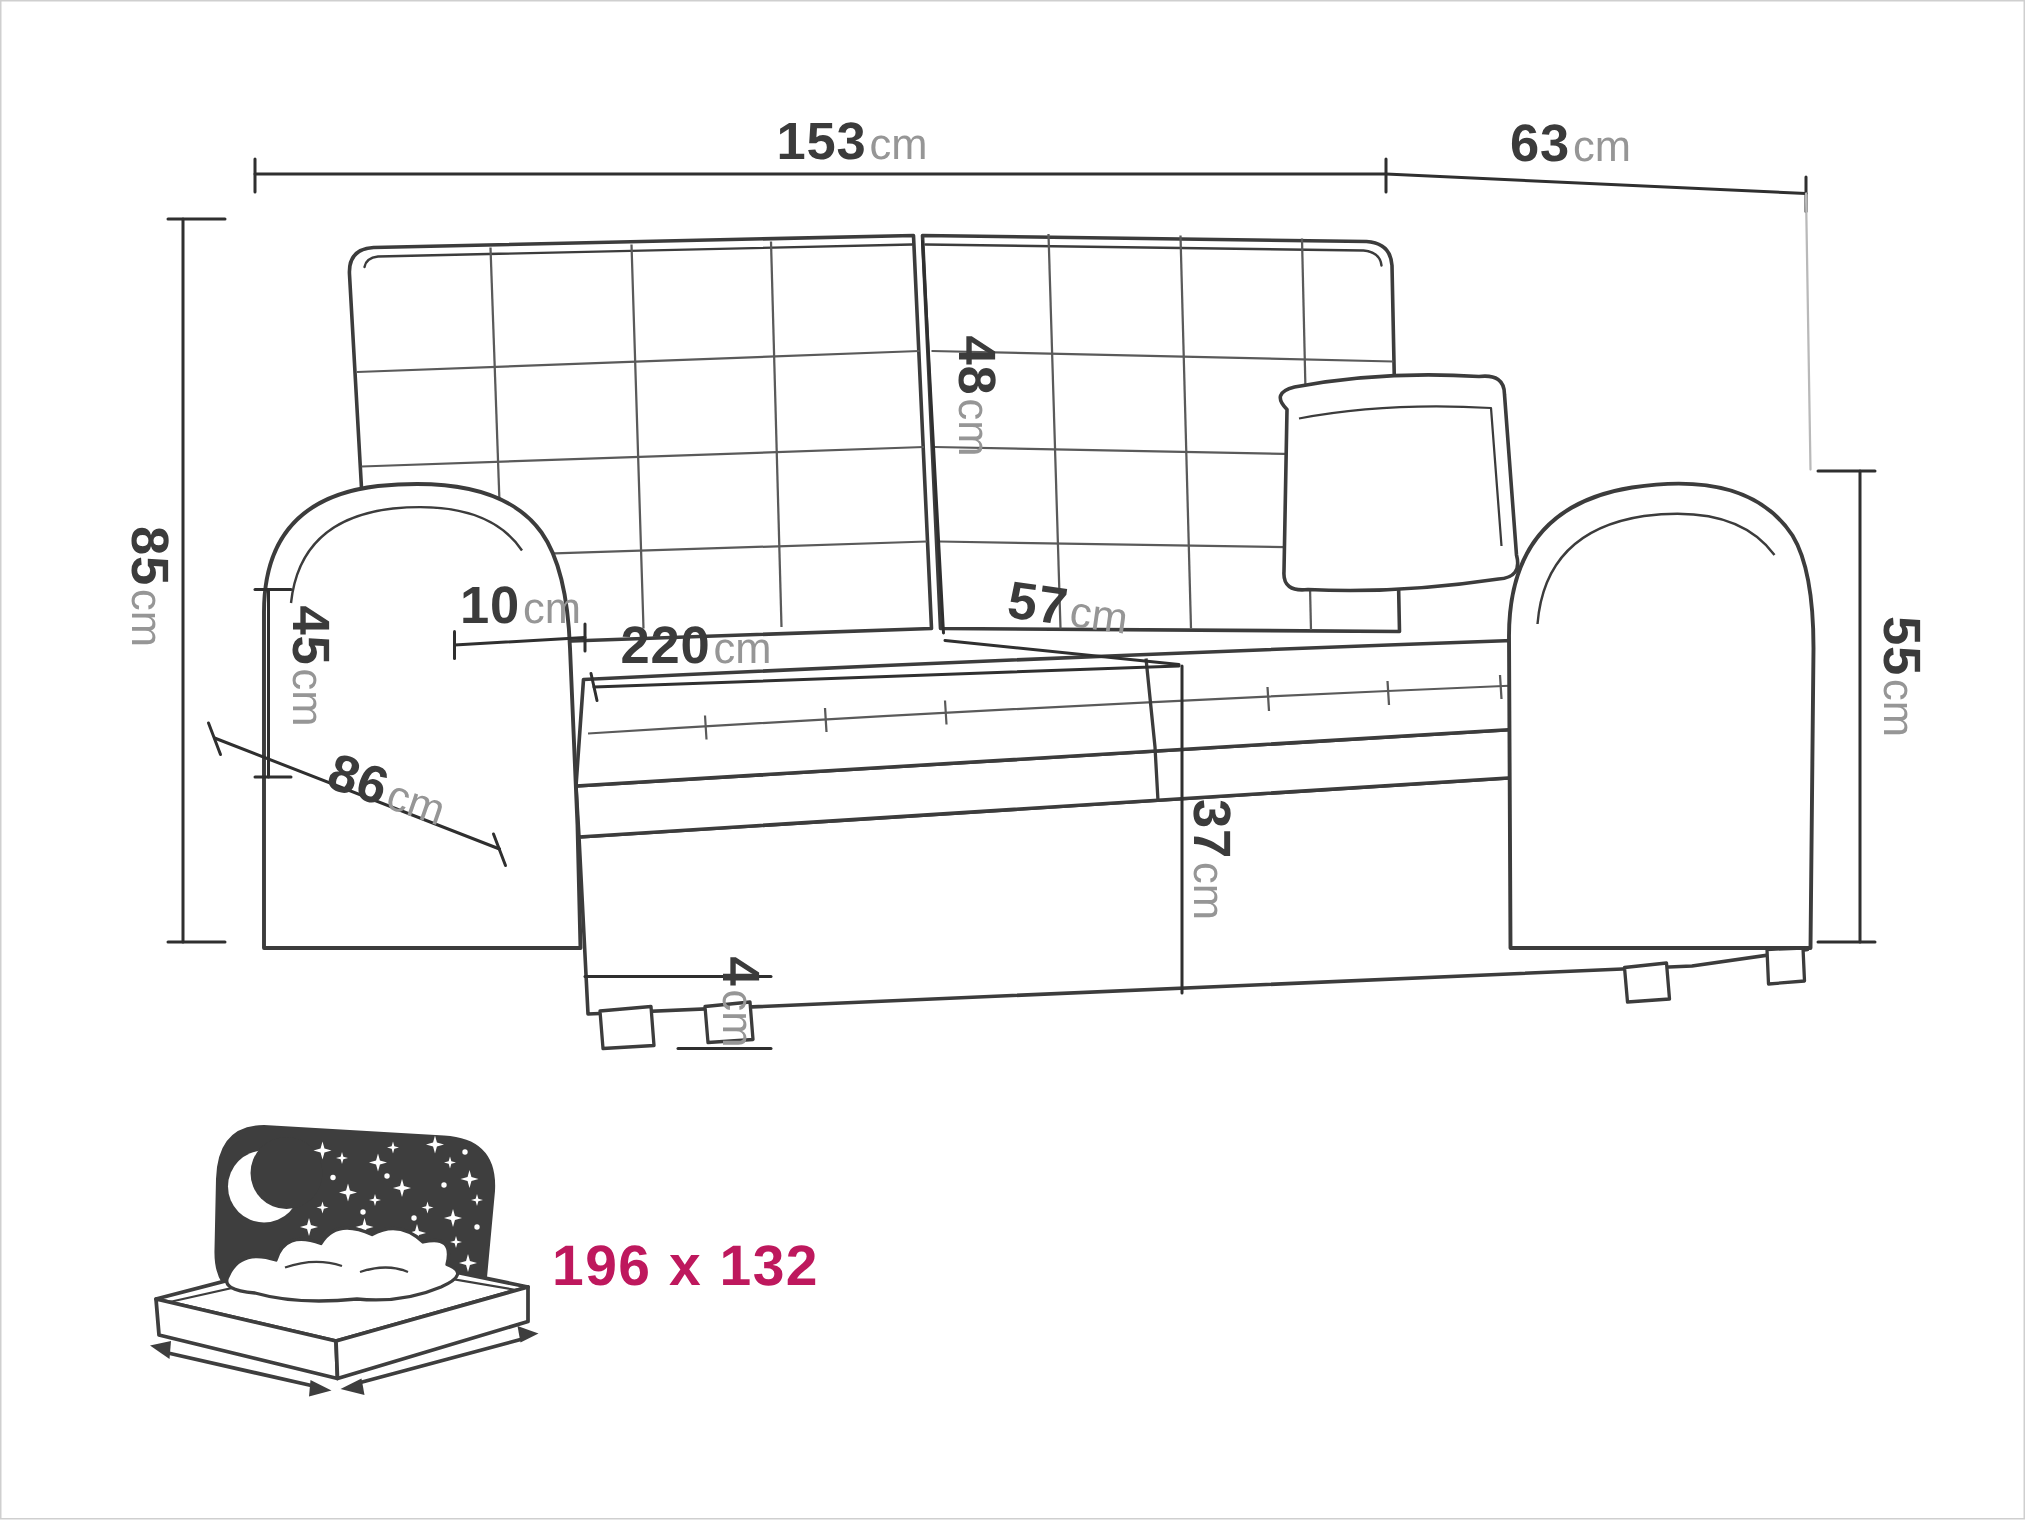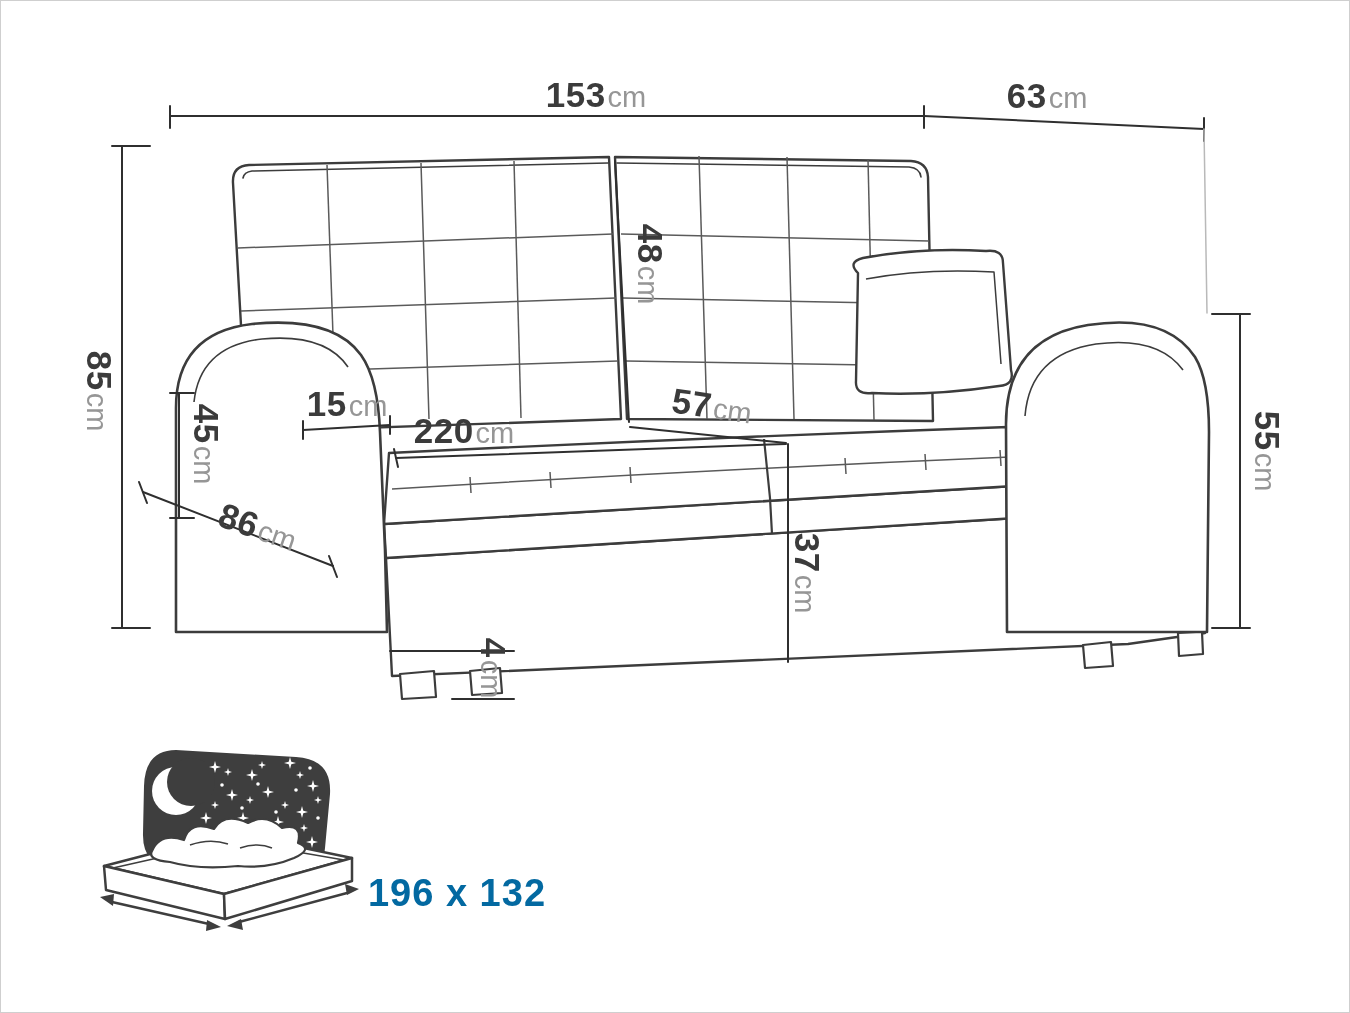--- a/index.html
+++ b/index.html
@@ -22,23 +22,22 @@
   .lbl.r19 { transform:translate(-50%,-50%) rotate(19deg); }
   .lbl.r8  { transform:translate(-50%,-50%) rotate(8deg); }
   .lbl .num {
     font-size:35px; font-weight:700; color:#3b3b3b; letter-spacing:0.5px;
   }
   .lbl .unit {
     font-size:29px; font-weight:400; color:#969696; margin-left:2px;
   }
   .sleep-lbl {
     position:absolute; transform:translate(-50%,-50%);
-    font-size:38px; font-weight:700; color:#0369a1; letter-spacing:1px;
+    font-size:38px; font-weight:700; color:#be185d; letter-spacing:1px;
     white-space:nowrap;
-    margin-top:48px;
   }
 </style>
 </head>
 <body>
 
 <div class="page-frame"></div>
 
 <svg class="scene" width="1350" height="1013" viewBox="0 0 1350 1013">
   <defs>
     <path id="star6" d="M0,-6 L1.3,-1.3 L6,0 L1.3,1.3 L0,6 L-1.3,1.3 L-6,0 L-1.3,-1.3 Z"></path>
@@ -203,38 +202,38 @@
       <path fill="none" d="M 112,902 L 209,924"></path>
       <path stroke="none" d="M 100,897 L 114,894 L 113,906 Z"></path>
       <path stroke="none" d="M 221,927 L 207,920 L 206,931 Z"></path>
       <path fill="none" d="M 239,922 L 347,893"></path>
       <path stroke="none" d="M 227,926 L 241,919 L 243,930 Z"></path>
       <path stroke="none" d="M 359,889 L 345,884 L 347,895 Z"></path>
     </g>
   </g>
 </svg>
 
-<div class="lbl" style="left:596px;  top:95px;">
+<div class="lbl" style="left:568px;  top:95px;">
     <span class="num">153</span>
     <span class="unit">cm</span>
   </div>
 <div class="lbl" style="left:1047px; top:96px;">
     <span class="num">63</span>
     <span class="unit">cm</span>
   </div>
 <div class="lbl v" style="left:99px;   top:391px;">
     <span class="num">85</span>
     <span class="unit">cm</span>
   </div>
 <div class="lbl v" style="left:206px;  top:444px;">
     <span class="num">45</span>
     <span class="unit">cm</span>
   </div>
 <div class="lbl" style="left:347px;  top:404px;">
-    <span class="num">15</span>
+    <span class="num">10</span>
     <span class="unit">cm</span>
   </div>
 <div class="lbl" style="left:464px;  top:431px;">
     <span class="num">220</span>
     <span class="unit">cm</span>
   </div>
 <div class="lbl r19" style="left:258px;  top:527px;">
     <span class="num">86</span>
     <span class="unit">cm</span>
   </div>

